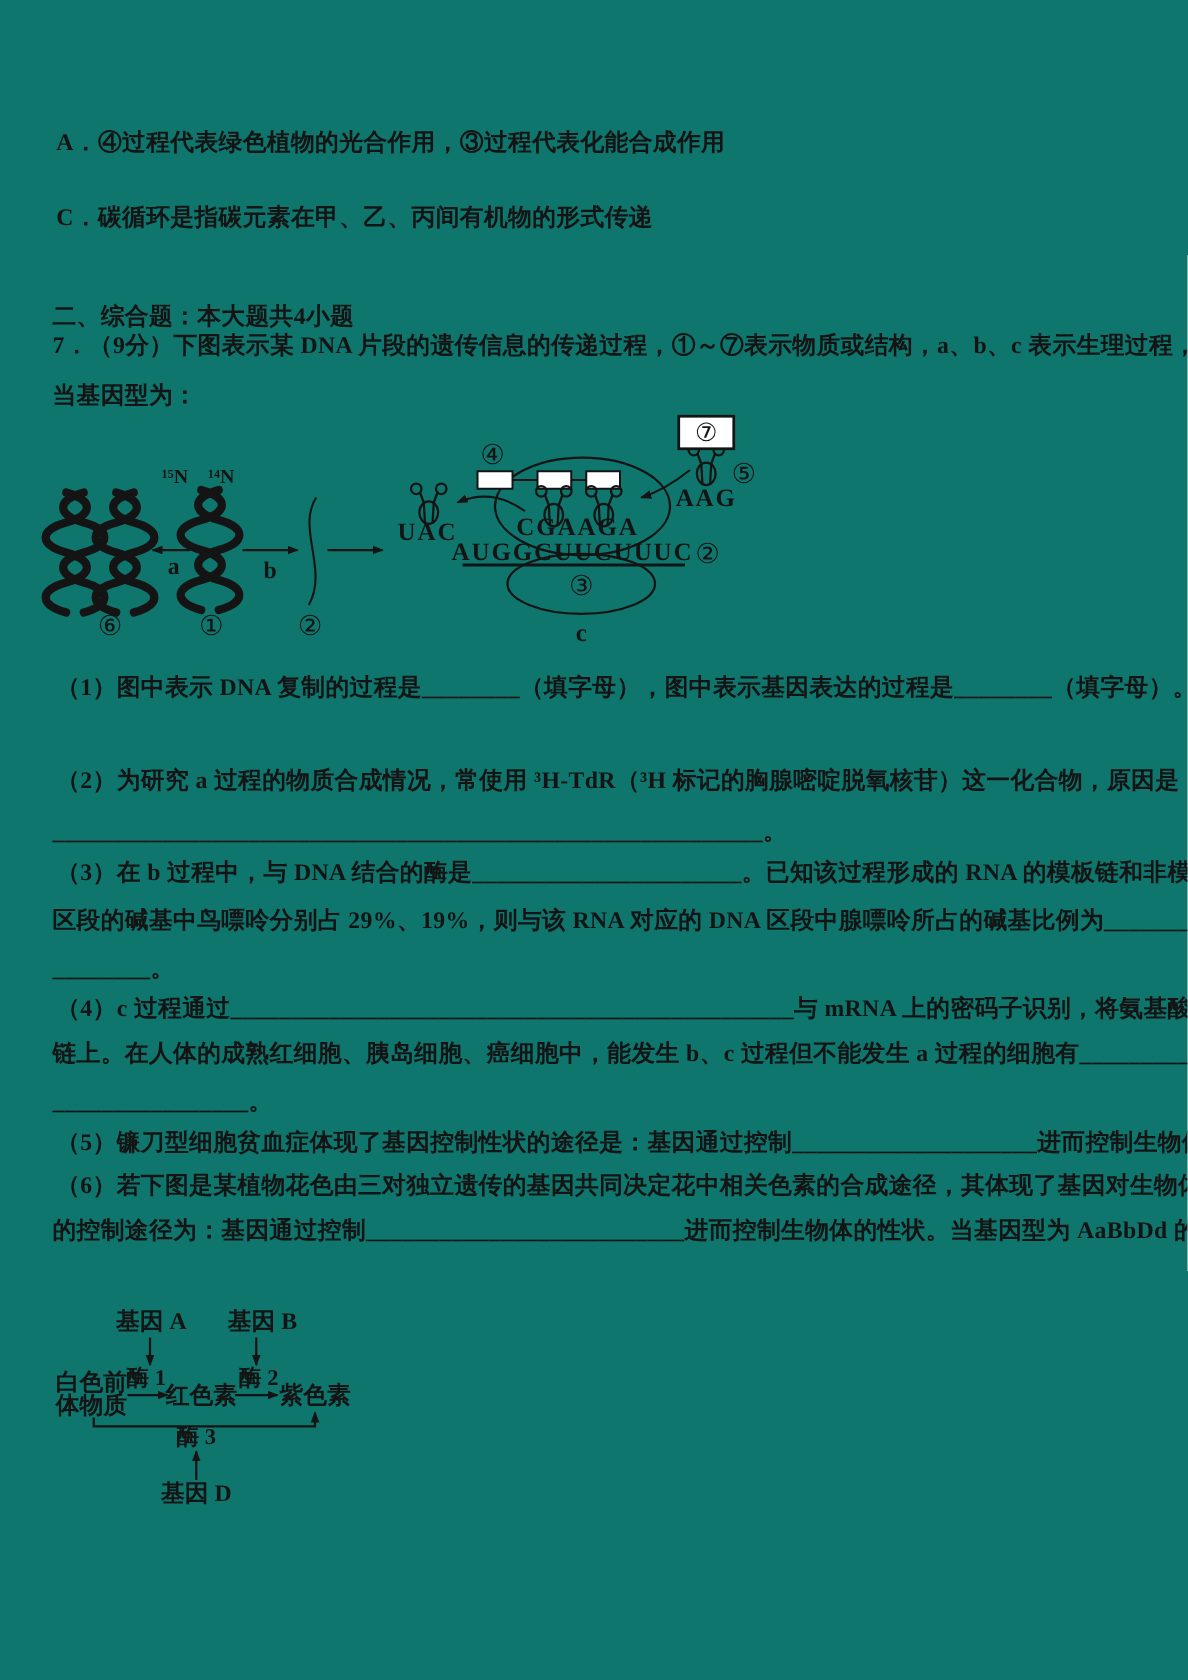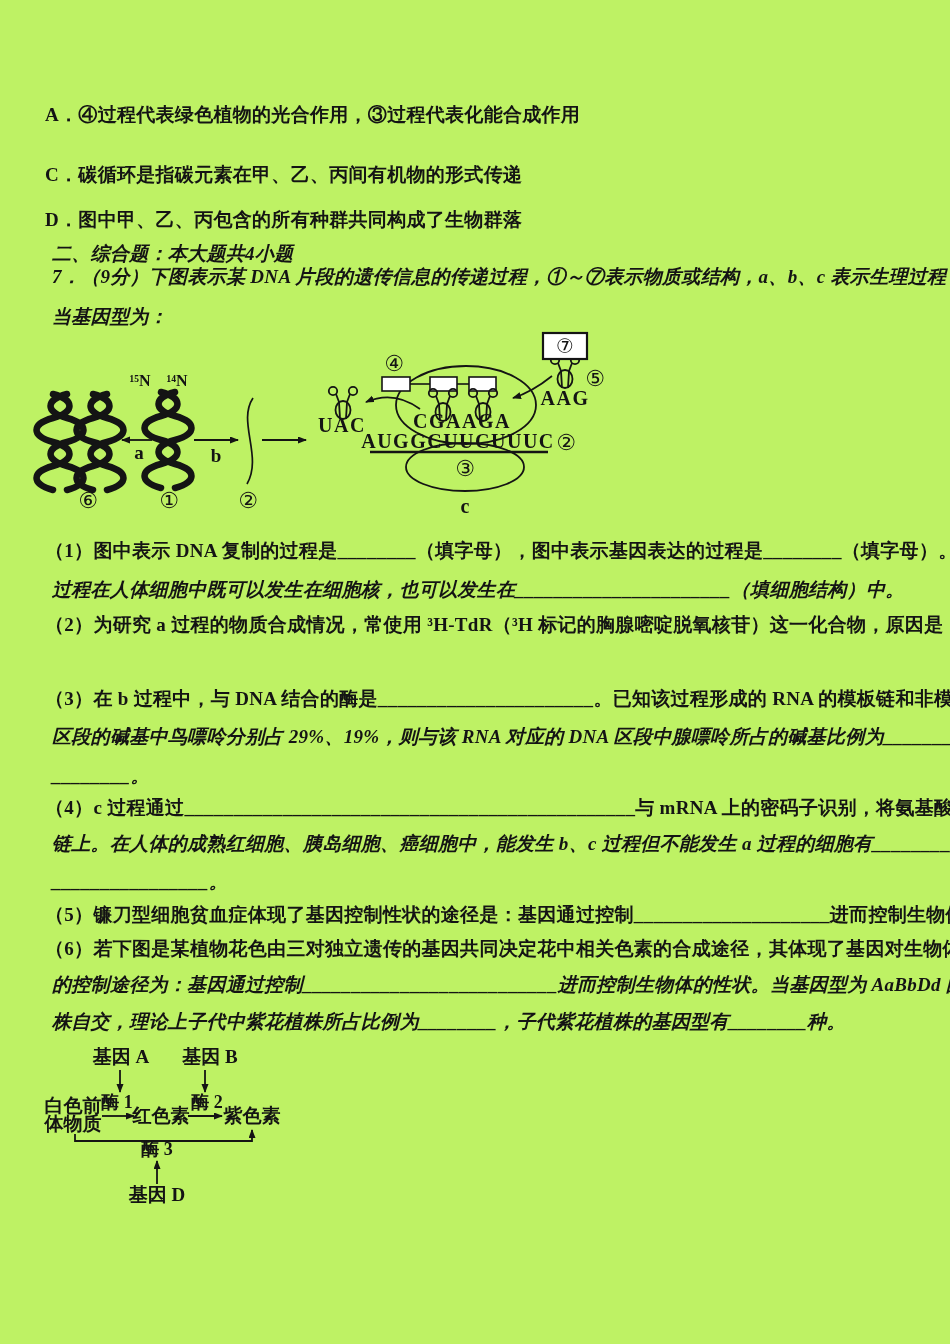--- a/index.html
+++ b/index.html
@@ -1,50 +1,49 @@
 <!DOCTYPE html>
 <html><head>
 <meta charset="utf-8">
 <style>
   html,body{margin:0;padding:0;background:#e8e8e8;}
   .page{
     position:relative;
     width:950px;height:1344px;
     margin:0 auto;
-    background:#bef264;
+    background:#0f766e;
     overflow:hidden;
     font-family:"Liberation Serif","DejaVu Serif",serif;
     color:#141414;
   }
   .tline{
     position:absolute;
     left:45px;
     font-size:19px;
     font-weight:bold;
     white-space:nowrap;
     letter-spacing:0.3px;
     line-height:22px;
   }
-  .tline.flush{left:52px;font-style:italic;}
+  .tline.flush{left:42px;}
   svg text{
     font-family:"Liberation Serif","DejaVu Serif",serif;
     fill:#141414;
   }
   svg .circnum{font-family:"DejaVu Sans",sans-serif;}
   svg .seq{font-weight:bold;letter-spacing:1.5px;}
   svg .lab{font-weight:bold;}
 </style>
 </head>
 <body>
 
 <div class="page">
 
   <div class="tline" style="top:104px"><span>A．</span><span>④过程代表绿色植物的光合作用，③过程代表化能合成作用</span></div>
   <div class="tline" style="top:164px"><span>C．</span><span>碳循环是指碳元素在甲、乙、丙间有机物的形式传递</span></div>
-  <div class="tline" style="top:209px"><span>D．</span><span>图中甲、乙、丙包含的所有种群共同构成了生物群落</span></div>
 
   <div class="tline flush" style="top:243px">二、综合题：本大题共4小题</div>
   <div class="tline flush" style="top:266px">7．（9分）下图表示某 DNA 片段的遗传信息的传递过程，①～⑦表示物质或结构，a、b、c 表示生理过程，据图回答</div>
   <div class="tline flush" style="top:306px">当基因型为：</div>
 
   <svg style="position:absolute;left:30px;top:330px" width="610" height="195" viewBox="30 330 610 195">
     <defs>
       <marker id="arr" markerWidth="10" markerHeight="8" refX="8" refY="3.5" orient="auto" markerUnits="userSpaceOnUse">
         <polygon points="0,0 9,3.5 0,7" fill="#141414"></polygon>
       </marker>
@@ -110,37 +109,36 @@
 
     <rect x="543" y="333" width="44" height="26" stroke="#141414" stroke-width="2.2" fill="#ffffff"></rect>
     <text class="circnum" x="565" y="353" font-size="20" text-anchor="middle">⑦</text>
     <text class="circnum" x="595" y="386" font-size="22" text-anchor="middle">⑤</text>
 
     <path d="M420,409 Q 394,390 366,402" stroke="#141414" stroke-width="1.7" fill="none" marker-end="url(#arr)"></path>
     <path d="M552,376 Q 532,392 513,398" stroke="#141414" stroke-width="1.7" fill="none" marker-end="url(#arr)"></path>
   </svg>
 
   <div class="tline" style="top:540px">（1）图中表示 DNA 复制的过程是________（填字母），图中表示基因表达的过程是________（填字母）。其中 a、b</div>
-  <div class="tline flush" style="top:579px">过程在人体细胞中既可以发生在细胞核，也可以发生在______________________（填细胞结构）中。</div>
 
   <div class="tline" style="top:614px">（2）为研究 a 过程的物质合成情况，常使用 ³H-TdR（³H 标记的胸腺嘧啶脱氧核苷）这一化合物，原因是：________</div>
+  <div class="tline flush" style="top:655px">__________________________________________________________。</div>
 
   <div class="tline" style="top:688px">（3）在 b 过程中，与 DNA 结合的酶是______________________。已知该过程形成的 RNA 的模板链和非模板链对应</div>
   <div class="tline flush" style="top:726px">区段的碱基中鸟嘌呤分别占 29%、19%，则与该 RNA 对应的 DNA 区段中腺嘌呤所占的碱基比例为______________</div>
   <div class="tline flush" style="top:765px">________。</div>
 
   <div class="tline" style="top:797px">（4）c 过程通过______________________________________________与 mRNA 上的密码子识别，将氨基酸转移到肽</div>
   <div class="tline flush" style="top:833px">链上。在人体的成熟红细胞、胰岛细胞、癌细胞中，能发生 b、c 过程但不能发生 a 过程的细胞有________________</div>
   <div class="tline flush" style="top:871px">________________。</div>
 
   <div class="tline" style="top:904px">（5）镰刀型细胞贫血症体现了基因控制性状的途径是：基因通过控制____________________进而控制生物体的性状。</div>
 
   <div class="tline" style="top:938px">（6）若下图是某植物花色由三对独立遗传的基因共同决定花中相关色素的合成途径，其体现了基因对生物体的性状</div>
   <div class="tline flush" style="top:974px">的控制途径为：基因通过控制__________________________进而控制生物体的性状。当基因型为 AaBbDd 的植</div>
-  <div class="tline flush" style="top:1011px">株自交，理论上子代中紫花植株所占比例为________，子代紫花植株的基因型有________种。</div>
 
   <svg style="position:absolute;left:35px;top:1040px" width="280" height="170" viewBox="0 0 280 170">
     <defs>
       <marker id="arr2" markerWidth="10" markerHeight="8" refX="8" refY="3.5" orient="auto" markerUnits="userSpaceOnUse">
         <polygon points="0,0 9,3.5 0,7" fill="#141414"></polygon>
       </marker>
     </defs>
     <text class="lab" x="86" y="23" font-size="19" text-anchor="middle">基因 A</text>
     <text class="lab" x="175" y="23" font-size="19" text-anchor="middle">基因 B</text>
     <line x1="85" y1="30" x2="85" y2="52" stroke="#141414" stroke-width="1.8" marker-end="url(#arr2)"></line>

